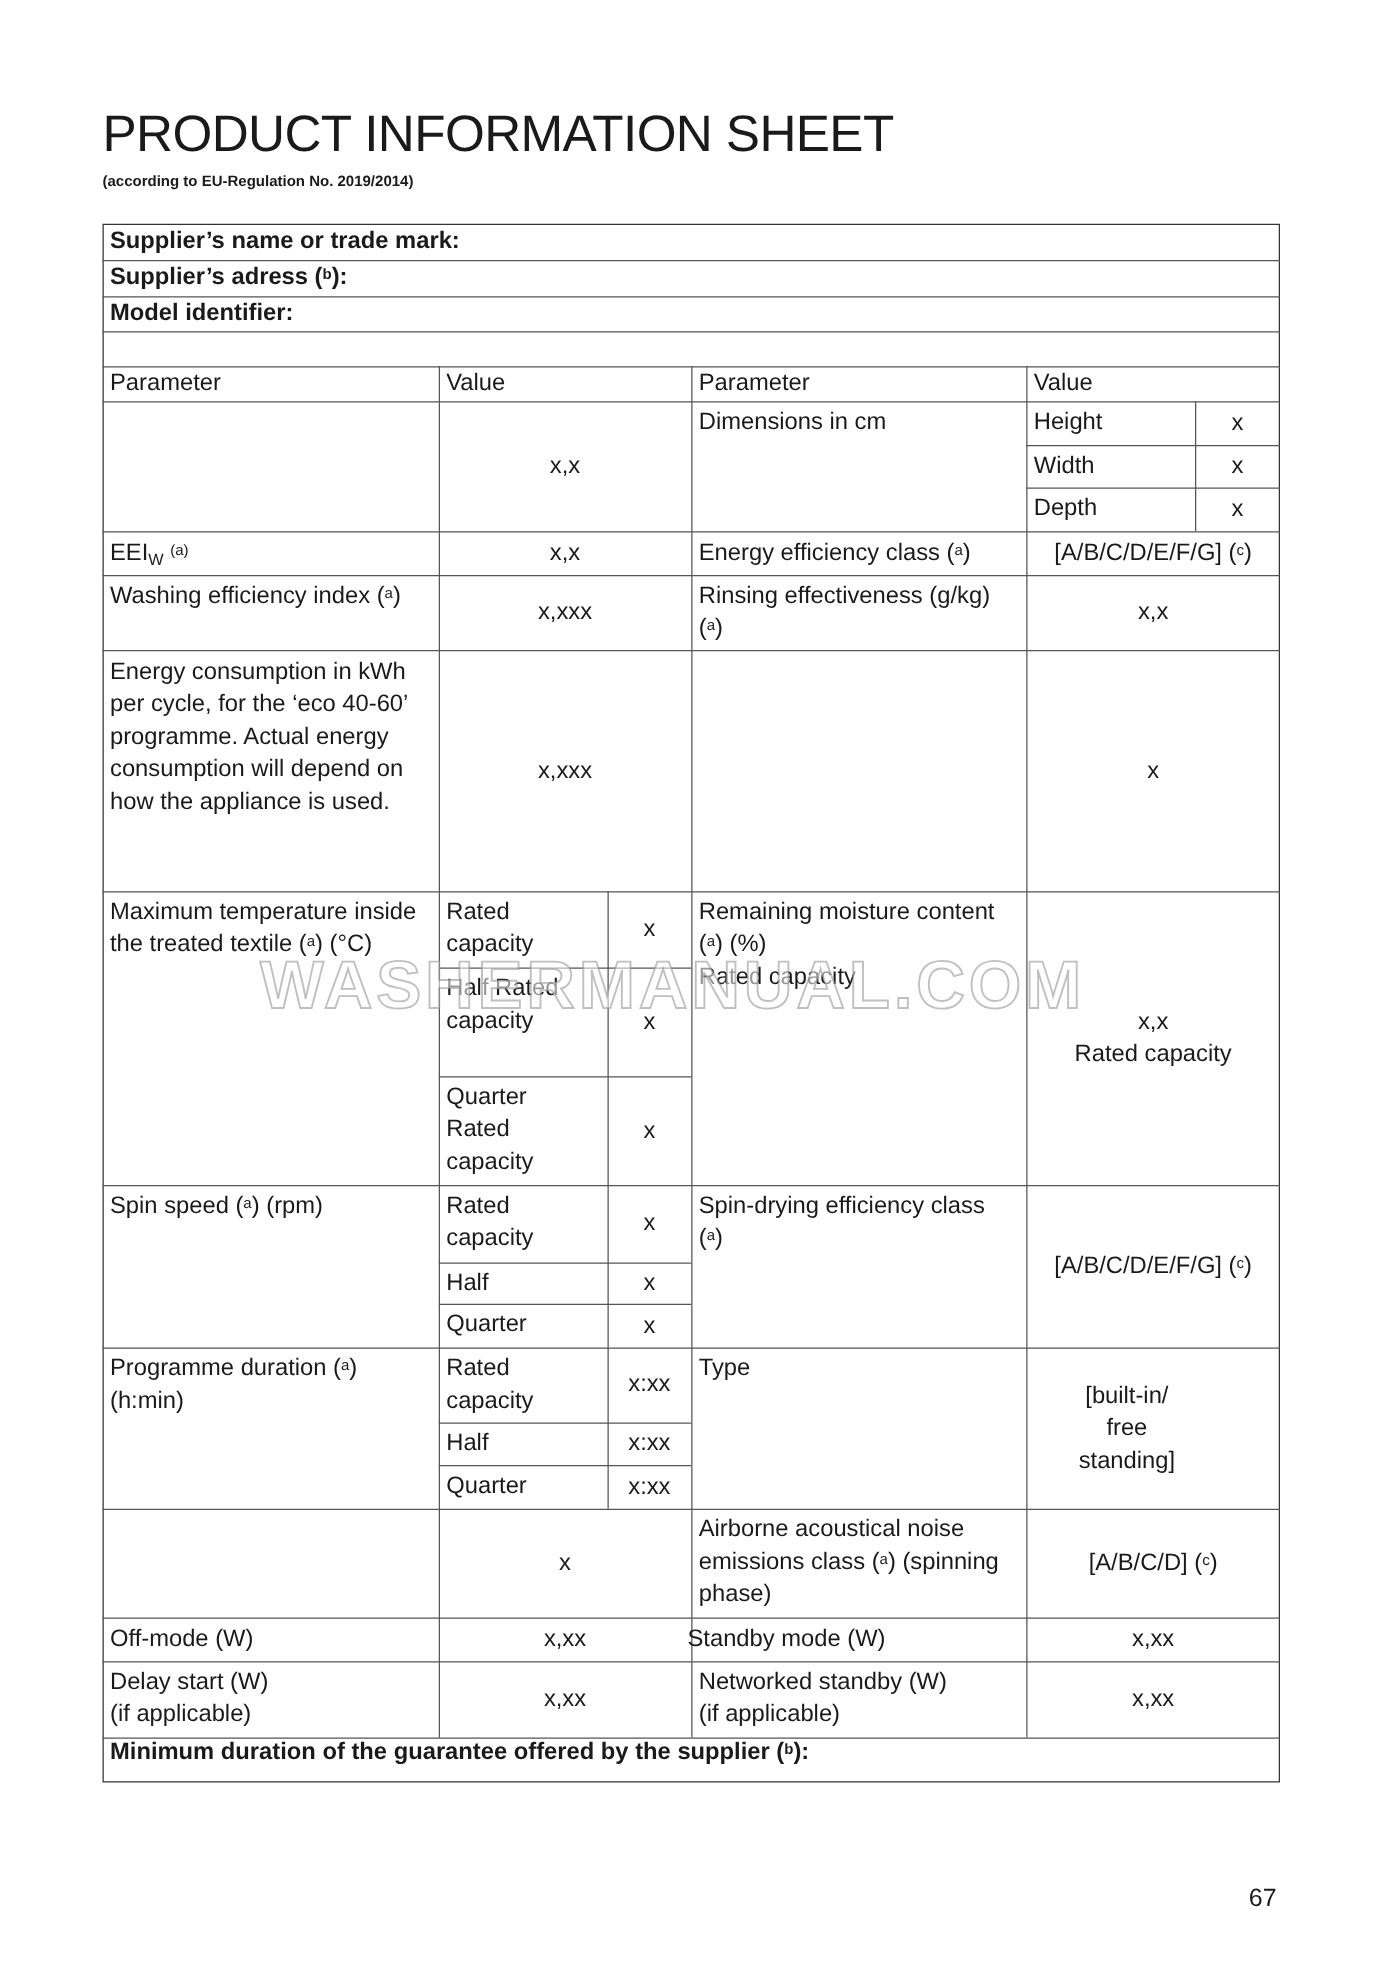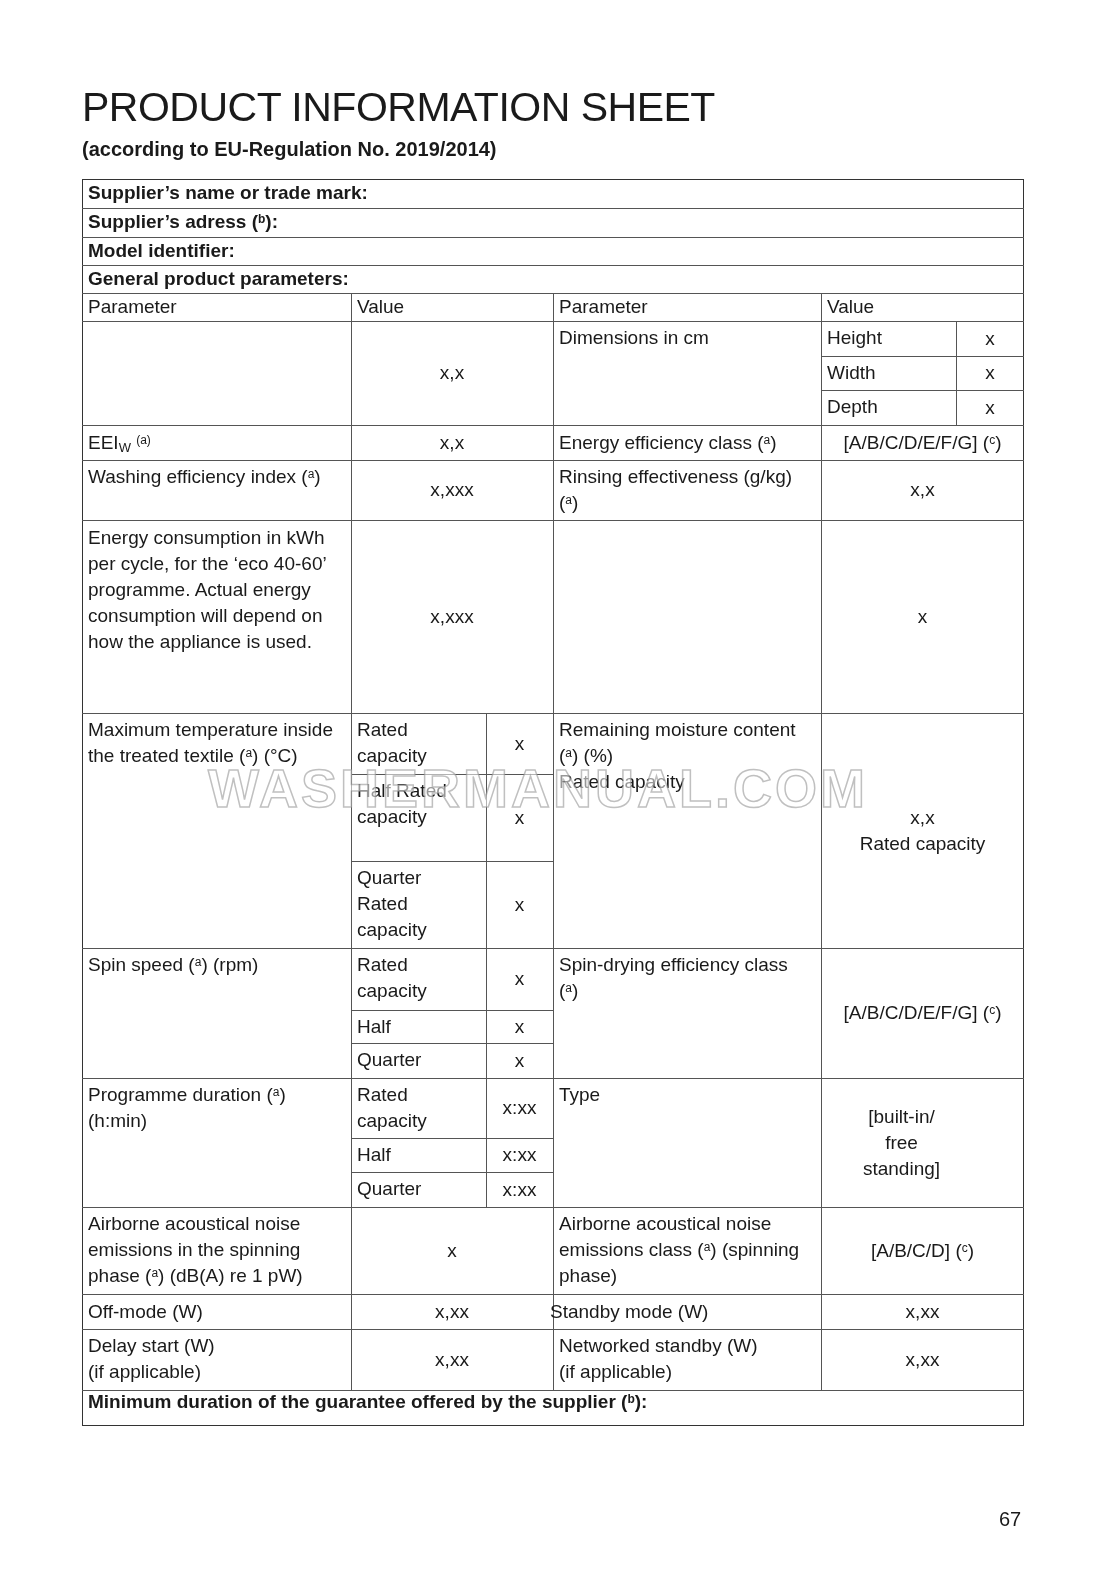--- a/index.html
+++ b/index.html
@@ -1,19 +1,19 @@
 <!DOCTYPE html>
 <html><head>
 <meta charset="utf-8">
 <style>
   html, body { margin:0; padding:0; background:#ffffff; }
   body { width:1118px; height:1587px; position:relative; overflow:hidden;
          font-family:"Liberation Sans", sans-serif; color:#1a1a1a; }
   .title { position:absolute; left:82px; top:84px; font-size:41px; font-weight:normal; letter-spacing:-0.5px; margin:0; }
-  .subtitle { position:absolute; left:82px; top:138px; font-size:20px; font-weight:bold; margin:0; }
+  .subtitle { position:absolute; left:82px; top:138px; font-size:12px; font-weight:bold; margin:0; }
   .sheet { position:absolute; left:82px; top:179px; width:942px; height:1247px; }
   .cell { position:absolute; box-sizing:border-box; font-size:19px; line-height:26px; padding:1px 6px; }
   .hl { position:absolute; height:0; border-top:1.5px solid #555; }
   .vl { position:absolute; width:0; border-left:1.5px solid #555; }
   .frame { position:absolute; left:0; top:0; width:942px; height:1247px; border:1.5px solid #333; box-sizing:border-box; }
   .bold { font-weight:bold; }
   .ctr { display:flex; align-items:center; justify-content:center; text-align:center; }
   sup { font-size:12px; vertical-align:top; position:relative; top:-3px; }
   sub { font-size:13px; vertical-align:bottom; position:relative; top:5px; }
   .watermark { position:absolute; left:208px; top:757px; font-size:54px; font-weight:bold; letter-spacing:3px;
@@ -57,21 +57,20 @@
   <div class="vl" style="left:471px;top:114px;height:1097px"></div>
   <div class="vl" style="left:739px;top:114px;height:1097px"></div>
   <div class="vl" style="left:874px;top:142px;height:104px"></div>
   <div class="vl" style="left:404px;top:534px;height:235px"></div>
   <div class="vl" style="left:404px;top:769px;height:130px"></div>
   <div class="vl" style="left:404px;top:899px;height:129px"></div>
 
   <div class="cell bold" style="left:0;top:0;width:942px;height:29px"><span>Supplier’s name or trade mark:</span></div>
   <div class="cell bold" style="left:0;top:58px;width:942px;height:28px">Model identifier:</div>
   <div class="cell bold" style="left:0;top:29px;width:942px;height:29px"><span>Supplier’s adress (</span><sup>b</sup><span>):</span></div>
-  <div class="cell bold" style="left:0;top:86px;width:942px;height:28px">General product parameters:</div>
 
   <div class="cell" style="left:0;top:114px;width:269px;height:28px">Parameter</div>
   <div class="cell" style="left:269px;top:114px;width:202px;height:28px">Value</div>
   <div class="cell" style="left:471px;top:114px;width:268px;height:28px">Parameter</div>
   <div class="cell" style="left:739px;top:114px;width:203px;height:28px">Value</div>
 
   <div class="cell ctr" style="left:269px;top:142px;width:202px;height:104px">x,x</div>
   <div class="cell" style="left:471px;top:145px;width:268px">Dimensions in cm</div>
   <div class="cell" style="left:739px;top:145px;width:135px">Height</div>
   <div class="cell ctr" style="left:874px;top:142px;width:68px;height:35px">x</div>
@@ -124,21 +123,20 @@
   <div class="cell" style="left:0;top:902px;width:262px"><span>Programme duration (</span><sup>a</sup><span>) (h:min)</span></div>
   <div class="cell" style="left:269px;top:902px;width:120px">Rated capacity</div>
   <div class="cell ctr" style="left:404px;top:899px;width:67px;height:60px">x:xx</div>
   <div class="cell" style="left:269px;top:962px;width:120px">Half</div>
   <div class="cell ctr" style="left:404px;top:959px;width:67px;height:34px">x:xx</div>
   <div class="cell" style="left:269px;top:996px;width:120px">Quarter</div>
   <div class="cell ctr" style="left:404px;top:993px;width:67px;height:35px">x:xx</div>
   <div class="cell" style="left:471px;top:902px;width:262px">Type</div>
   <div class="cell ctr" style="left:739px;top:899px;width:161px;height:129px;padding:0 46px">[built-in/ free standing]</div>
 
-  <div class="cell" style="left:0;top:1031px;width:262px"><span>Airborne acoustical noise emissions in the spinning phase (</span><sup>a</sup><span>) (dB(A) re 1 pW)</span></div>
   <div class="cell ctr" style="left:269px;top:1028px;width:202px;height:87px">x</div>
   <div class="cell" style="left:471px;top:1031px;width:262px"><span>Airborne acoustical noise emissions class (</span><sup>a</sup><span>) (spinning phase)</span></div>
   <div class="cell" style="left:0;top:1119px;width:262px">Off-mode (W)</div>
 
   <div class="cell ctr" style="left:739px;top:1028px;width:203px;height:87px">
       <span><span>[A/B/C/D] (</span><sup>c</sup><span>)</span></span>
     </div>
   <div class="cell ctr" style="left:269px;top:1115px;width:202px;height:35px">x,xx</div>
   <div class="cell" style="left:462px;top:1119px;width:262px">Standby mode (W)</div>
   <div class="cell ctr" style="left:739px;top:1115px;width:203px;height:35px">x,xx</div>

